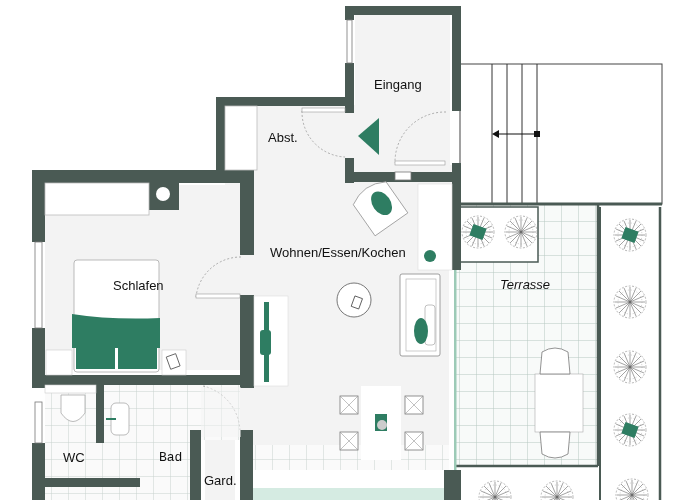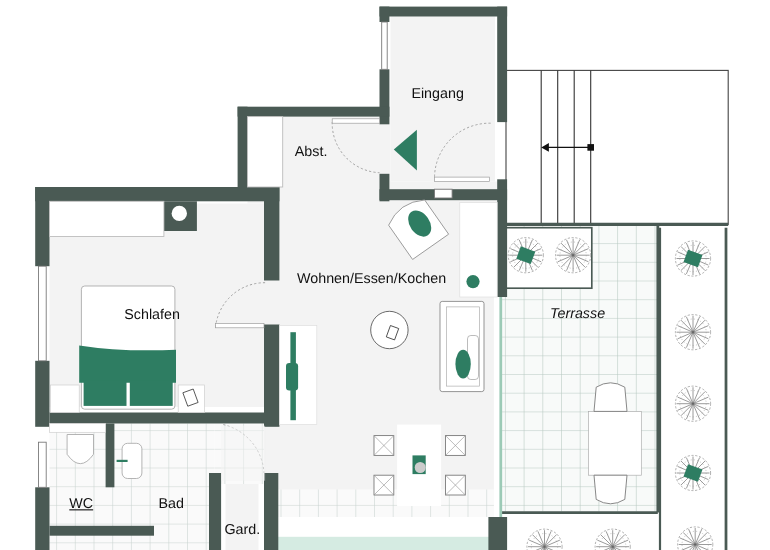--- a/index.html
+++ b/index.html
@@ -189,16 +189,16 @@
   <use href="#plant" x="632" y="495"></use>
   <use href="#plant" x="495" y="497"></use>
   <use href="#plant" x="557" y="497"></use>
 </svg>
 
 <div class="label" style="left:374px; top:77px;">Eingang</div>
 <div class="label" style="left:268px; top:130px;">Abst.</div>
 <div class="label" style="left:113px; top:242px;margin-top:36px;">Schlafen</div>
 <div class="label" style="left:270px; top:245px;">Wohnen/Essen/Kochen</div>
 <div class="label" style="left:500px; top:277px;font-style:italic;">Terrasse</div>
-<div class="label" style="left:63px; top:450px;text-decoration:underline;">WC</div>
-<div class="label" style="left:144px; top:450px;">Bad</div>
+<div class="label" style="left:63px; top:450px;">WC</div>
+<div class="label" style="left:159px; top:450px;font-family:Liberation Mono, monospace;">Bad</div>
 <div class="label" style="left:204px; top:473px;">Gard.</div>
 </div>
 
 </body></html>

